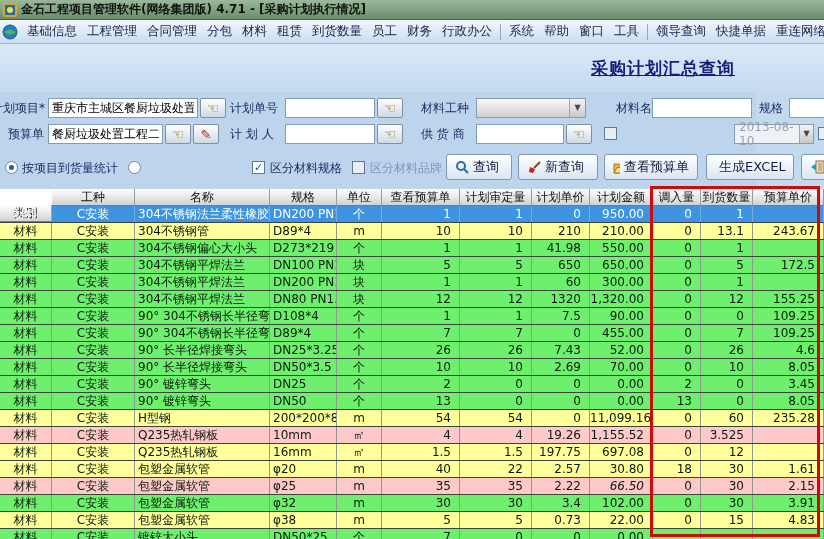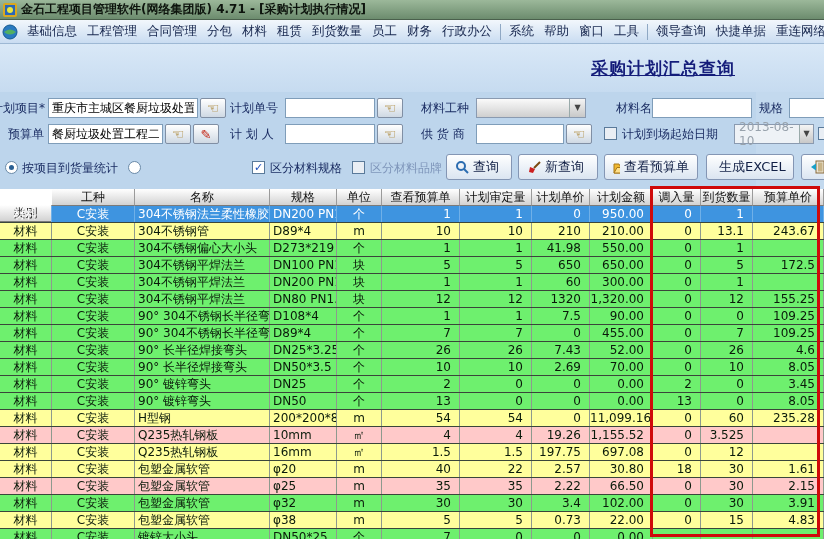--- a/index.html
+++ b/index.html
@@ -174,21 +174,20 @@
   <input class="f-input" style="left: 48px; top: 80px; width: 115px;" value="餐厨垃圾处置工程二期">
   <div class="mini-btn" style="left:165px;top:80px;"><span class="hand">☜</span></div>
   <div class="mini-btn" style="left:193px;top:80px;"><span class="pencil">✎</span></div>
   <span class="f-label" style="left:230px;top:80px;">计 划 人</span>
   <input class="f-input" style="left: 285px; top: 80px; width: 90px;" value="">
   <div class="mini-btn" style="left:377px;top:80px;"><span class="hand">☜</span></div>
   <span class="f-label" style="left:421px;top:80px;">供 货 商</span>
   <input class="f-input" style="left: 476px; top: 80px; width: 88px;" value="">
   <div class="mini-btn" style="left:566px;top:80px;"><span class="hand">☜</span></div>
   <div class="chk off" style="left:604px;top:83px;"></div>
-  <span class="f-label" style="left:622px;top:80px;">计划到场起始日期</span>
   <div class="combo disabled" style="left:734px;top:80px;width:80px;">
     <span>2013-08-10</span>
     <span class="arr">▼</span>
   </div>
   <div class="chk off" style="left:818px;top:83px;"></div>
 
   <div class="radio on" style="left:5px;top:117px;"></div>
   <span class="f-label" style="left:22px;top:114px;">按项目到货量统计</span>
   <div class="radio" style="left:128px;top:117px;"></div>
   <div class="chk" style="left:252px;top:117px;">✓</div>
@@ -476,21 +475,21 @@
       </div>
       <div class="tr row-pink">
         <div class="td a-c" style="width: 52px;">材料</div>
         <div class="td a-c" style="width: 83px;">C安装</div>
         <div class="td a-l" style="width: 135px;">包塑金属软管</div>
         <div class="td a-l" style="width: 67px;">φ25</div>
         <div class="td a-c" style="width: 45px;">m</div>
         <div class="td a-r" style="width: 78px;">35</div>
         <div class="td a-r" style="width: 72px;">35</div>
         <div class="td a-r" style="width: 58px;">2.22</div>
-        <div class="td a-r" style="width: 63px;">66.50</div>
+        <div class="td a-r" style="width: 63px; font-style: italic;">66.50</div>
         <div class="td a-r" style="width: 48px;">0</div>
         <div class="td a-r" style="width: 52px;">30</div>
         <div class="td a-r" style="width: 71px;">2.15</div>
       </div>
       <div class="tr row-green">
         <div class="td a-c" style="width: 52px;">材料</div>
         <div class="td a-c" style="width: 83px;">C安装</div>
         <div class="td a-l" style="width: 135px;">包塑金属软管</div>
         <div class="td a-l" style="width: 67px;">φ32</div>
         <div class="td a-c" style="width: 45px;">m</div>

